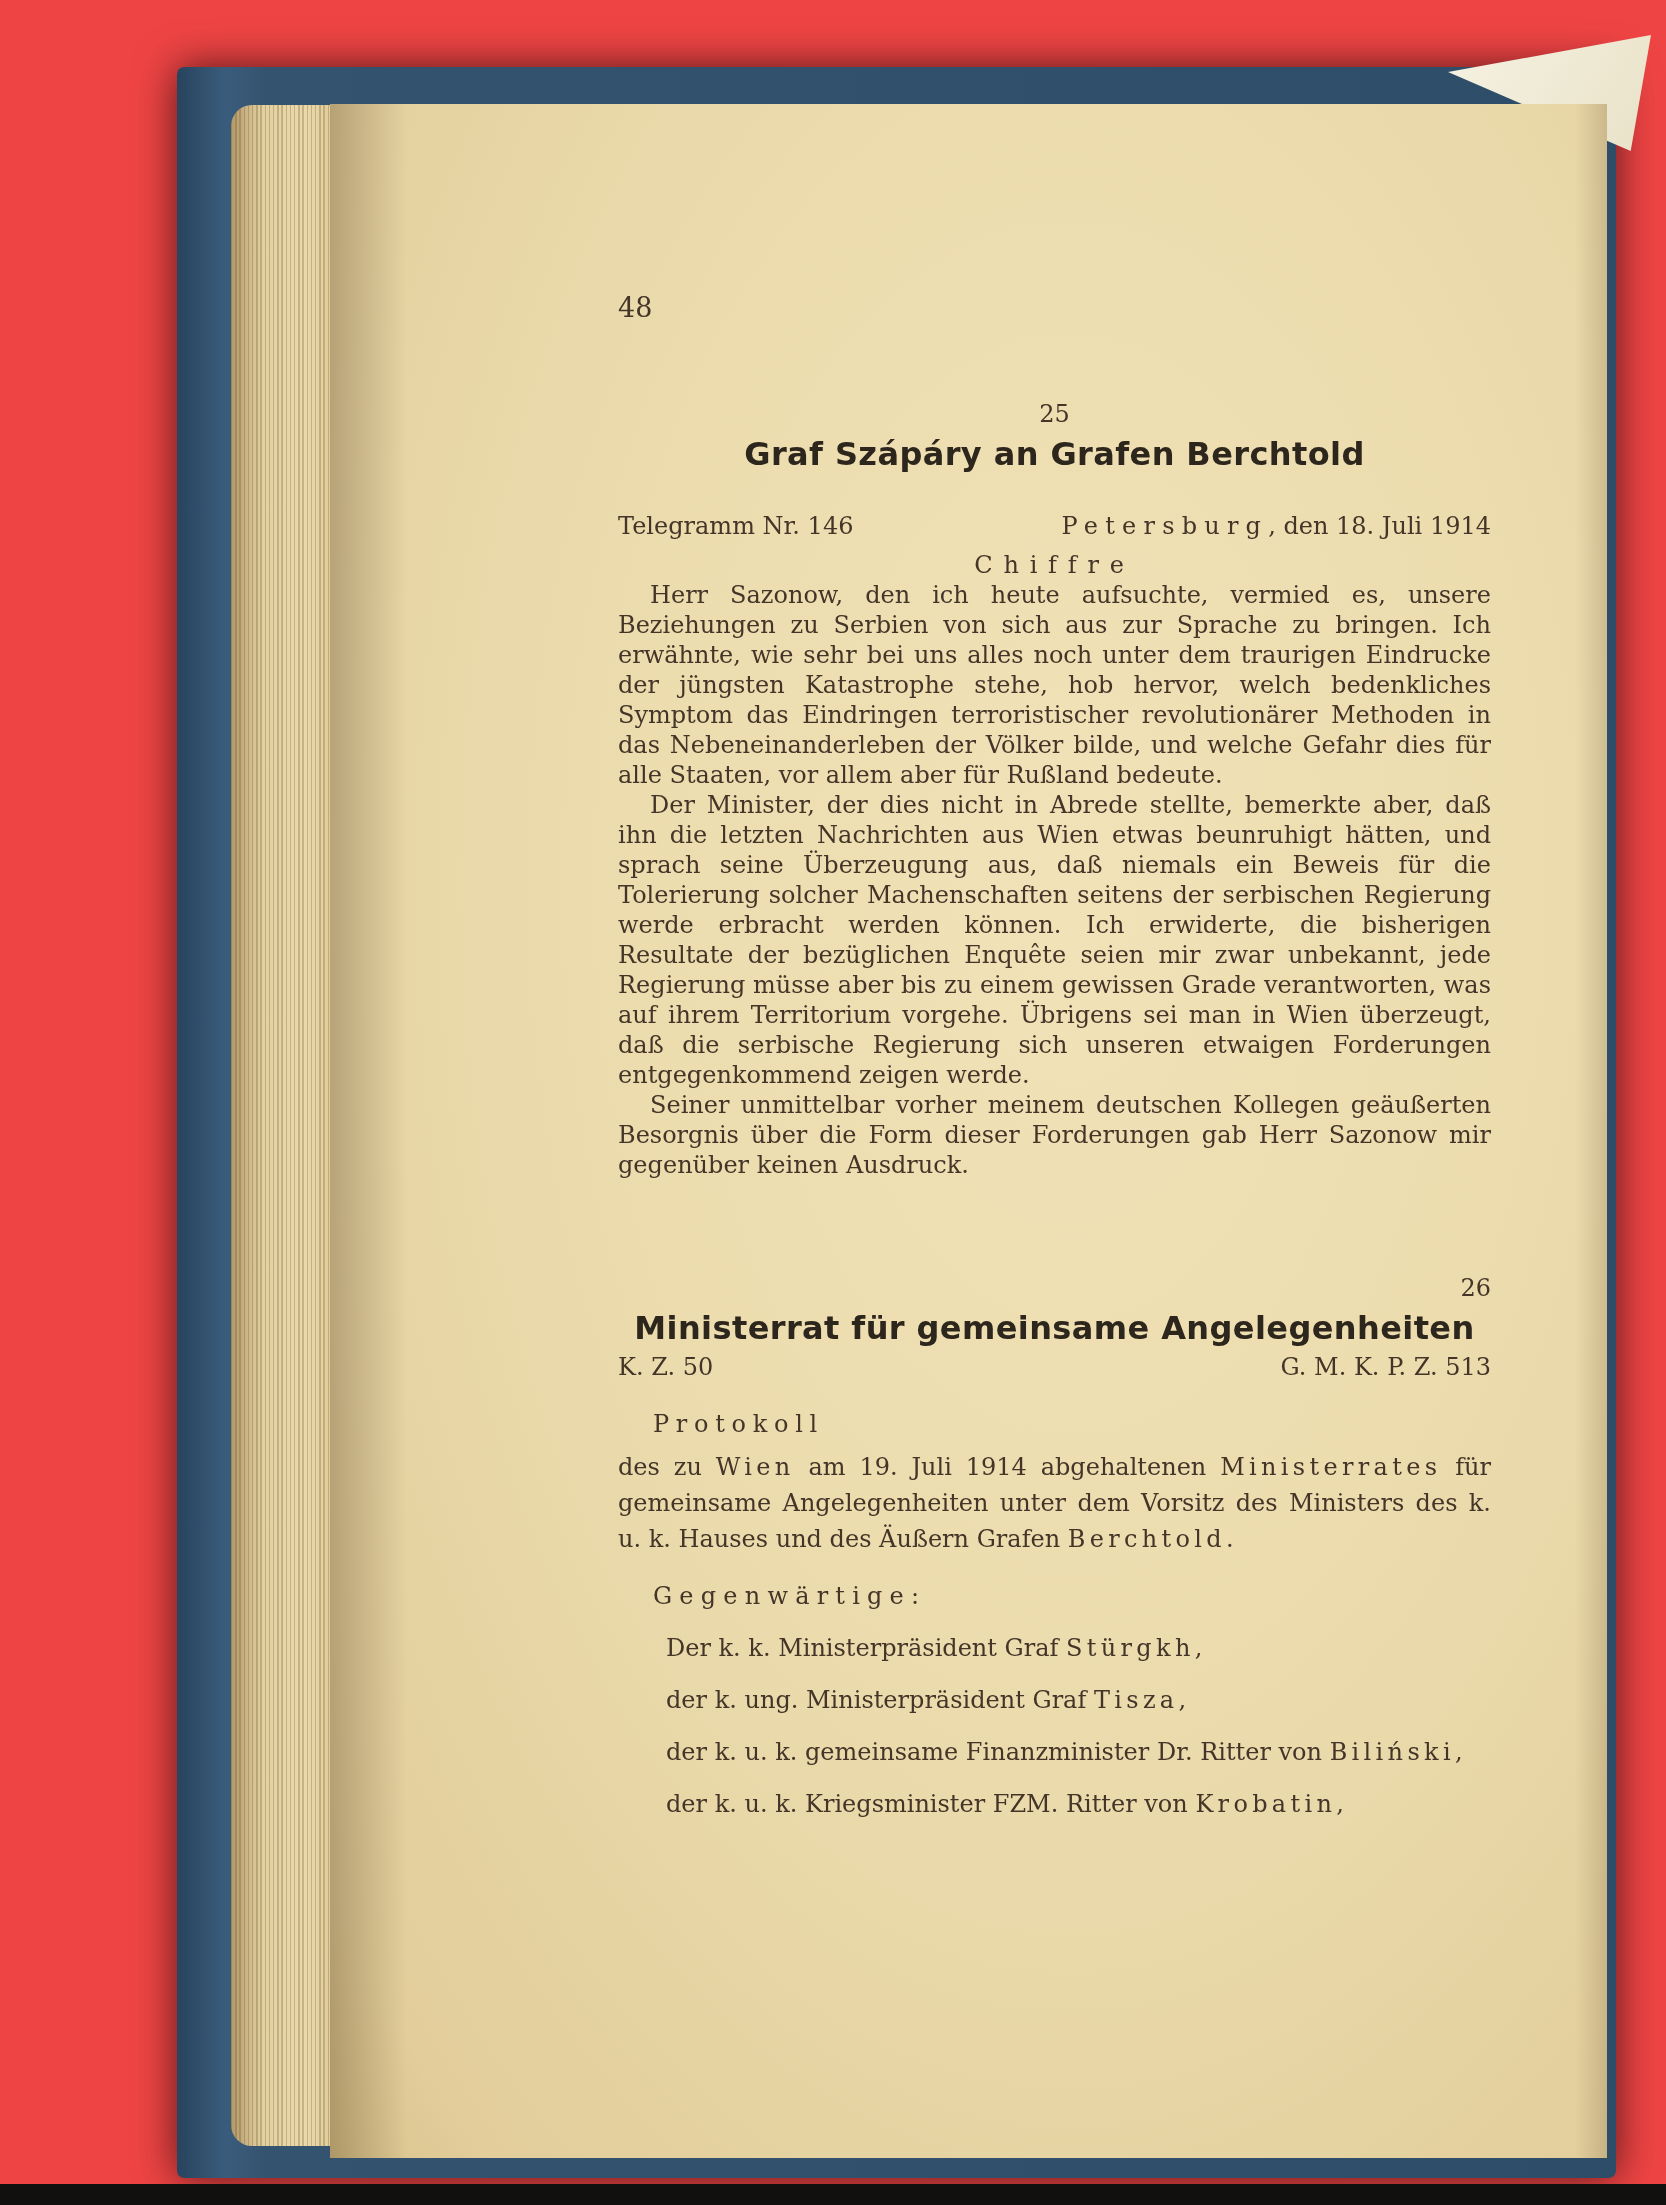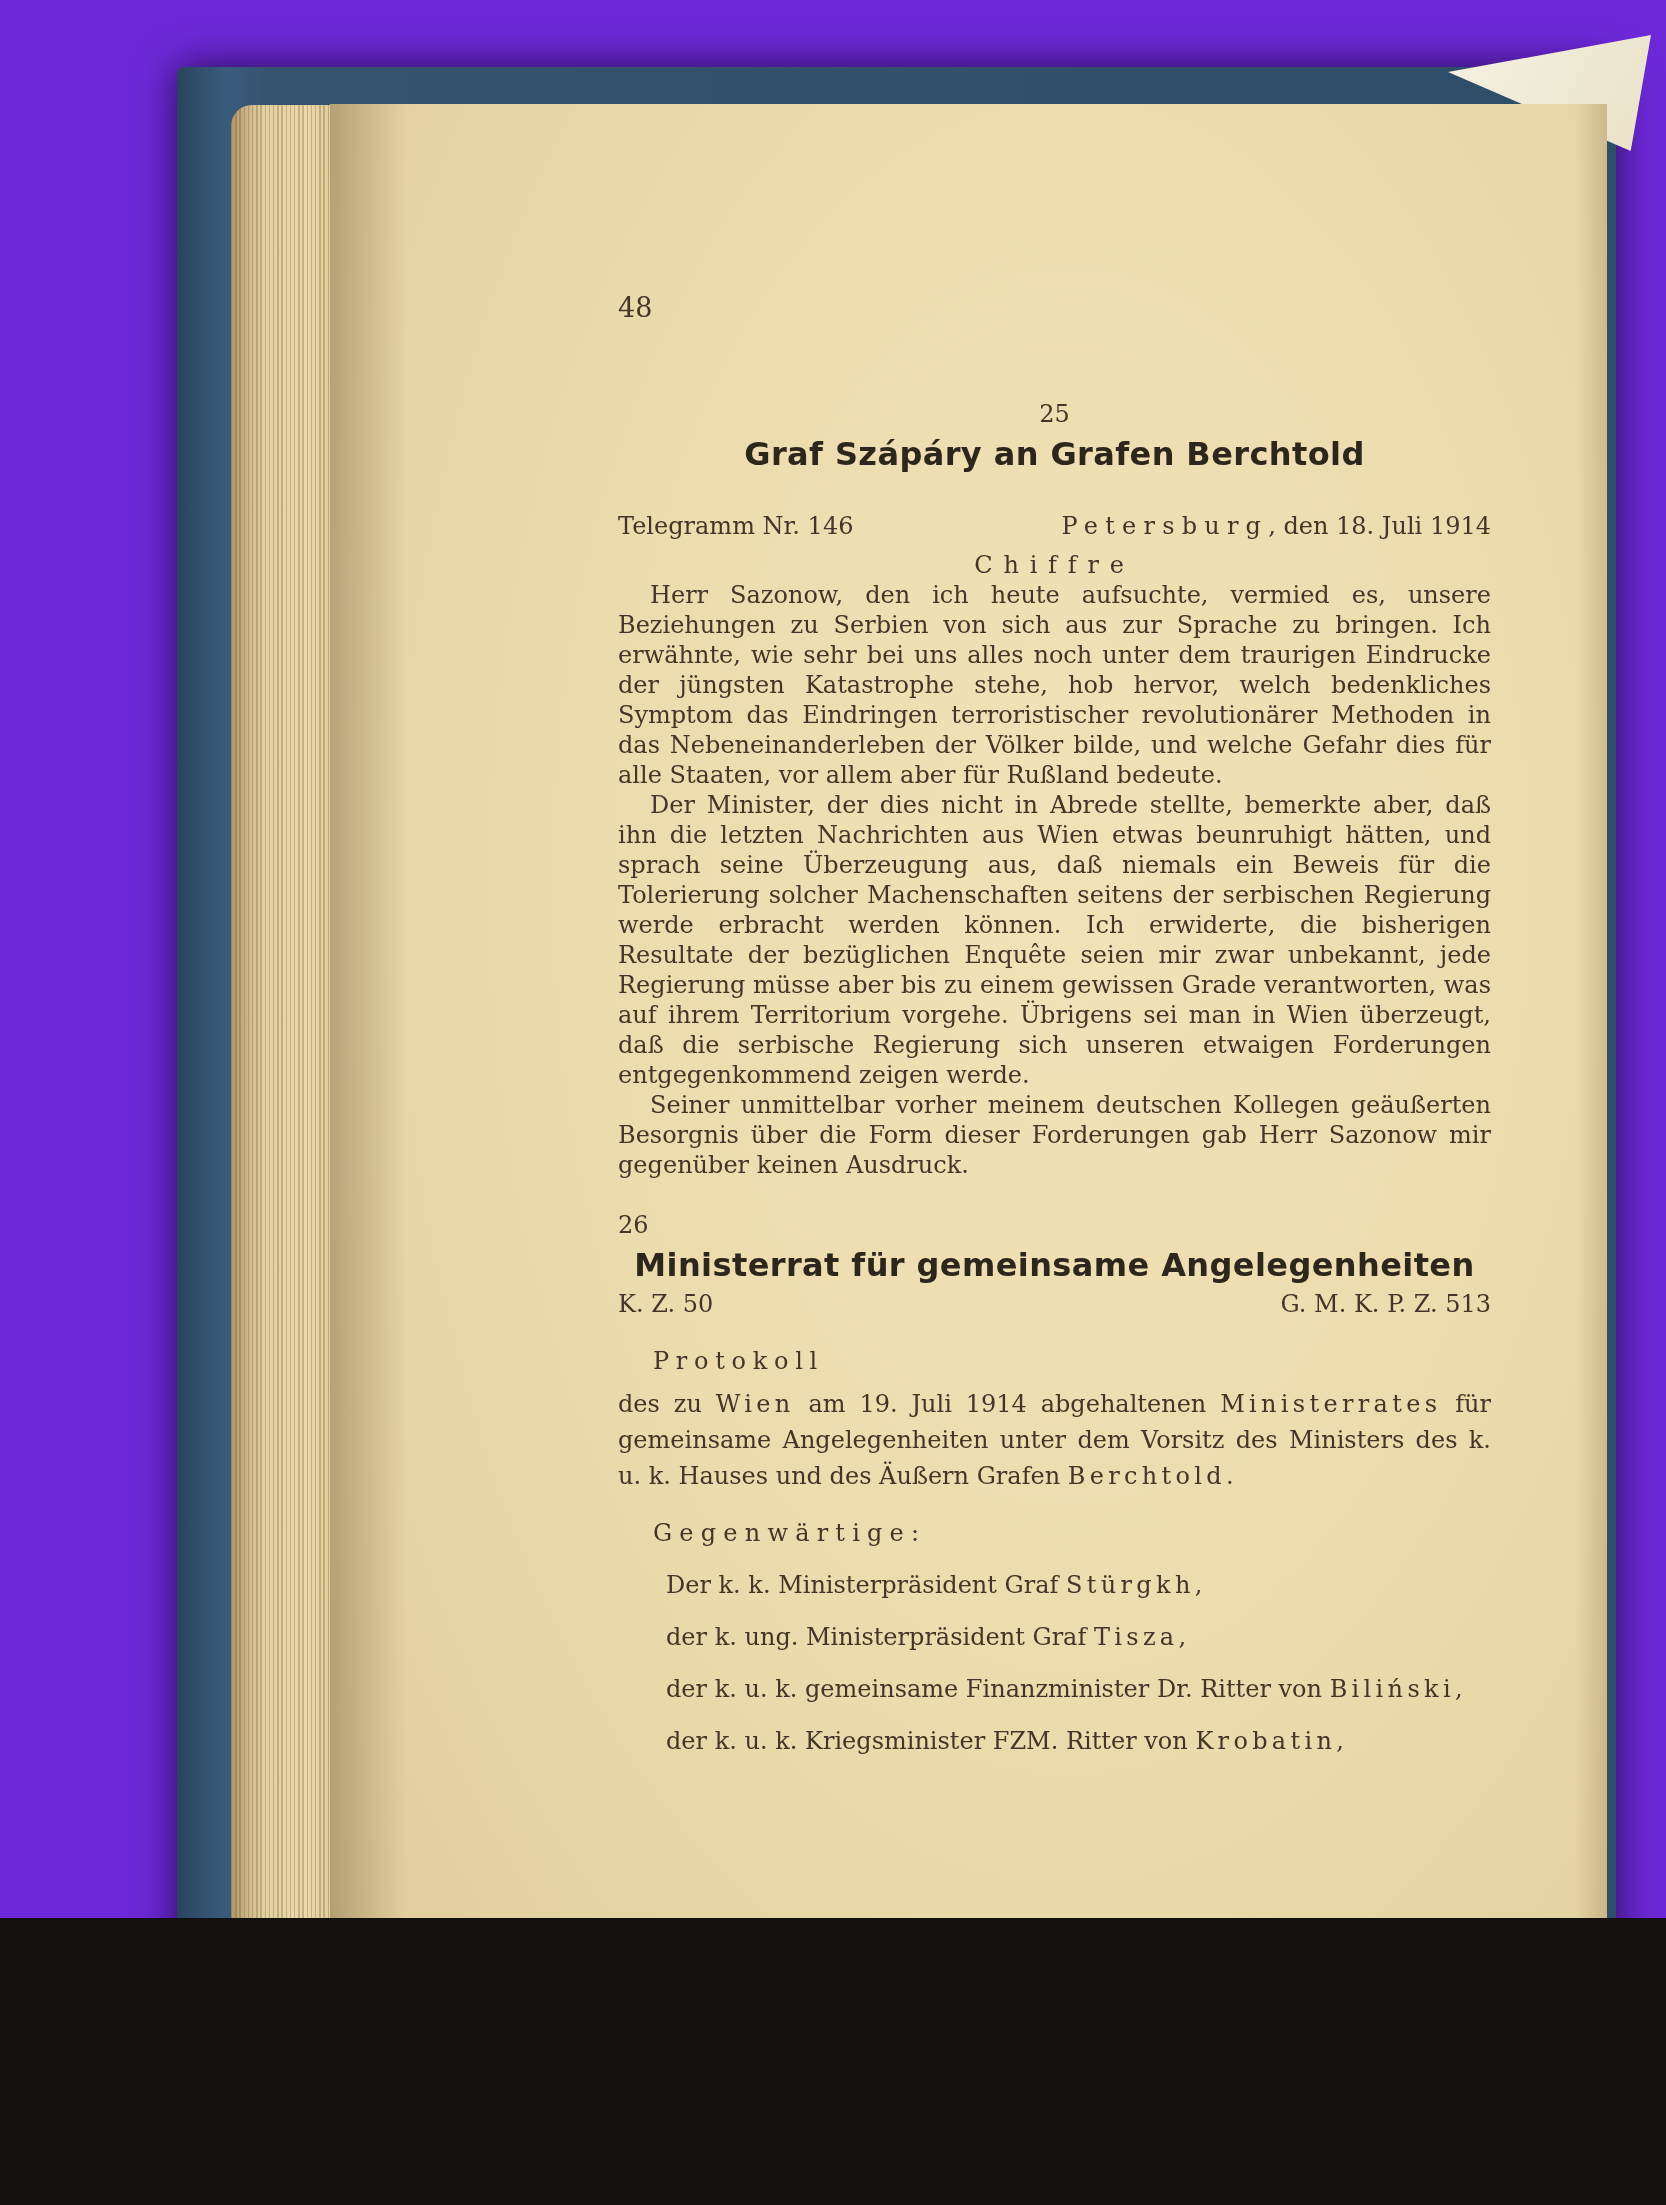--- a/index.html
+++ b/index.html
@@ -1,22 +1,22 @@
 <!DOCTYPE html>
 <html style="font-size:11.2px"><head>
 <meta charset="utf-8">
 <style>
   html, body {
     margin: 0; padding: 0;
     background: #11100e;
   }
   .scene {
     position: relative;
-    width: 1667px; height: 1918px;
-    background: #6d28d9;
+    width: 1667px; height: 2184px;
+    background: #ef4444;
     overflow: hidden;
     font-family: "DejaVu Serif", serif;
   }
   .cover {
     position: absolute;
     left: 177px; top: 67px;
     width: 1439px; height: 2111px;
     background: linear-gradient(90deg, #28445e 0px, #3a5c7c 49px, #34536f 91px, #2e4d68 100%);
     border-radius: 7px;
     box-shadow: 0 0 42px rgba(0,0,0,.65);
@@ -65,22 +65,22 @@
     clip-path: polygon(0 32%, 100% 0, 90% 100%);
   }
   .pageno {
     font-size: 27px;
   }
   .docnum {
     text-align: center;
     margin-top: 76px;
   }
   .docnum2 {
-    text-align: left;
-    margin-top: 30px;
+    text-align: right;
+    margin-top: 93px;
   }
   .doc-title {
     font-family: "DejaVu Sans", sans-serif;
     font-weight: 700;
     font-size: 32px;
     line-height: 35px;
     text-align: center;
     letter-spacing: 0.4px;
     color: #2d261d;
     margin-top: 8.4px;

